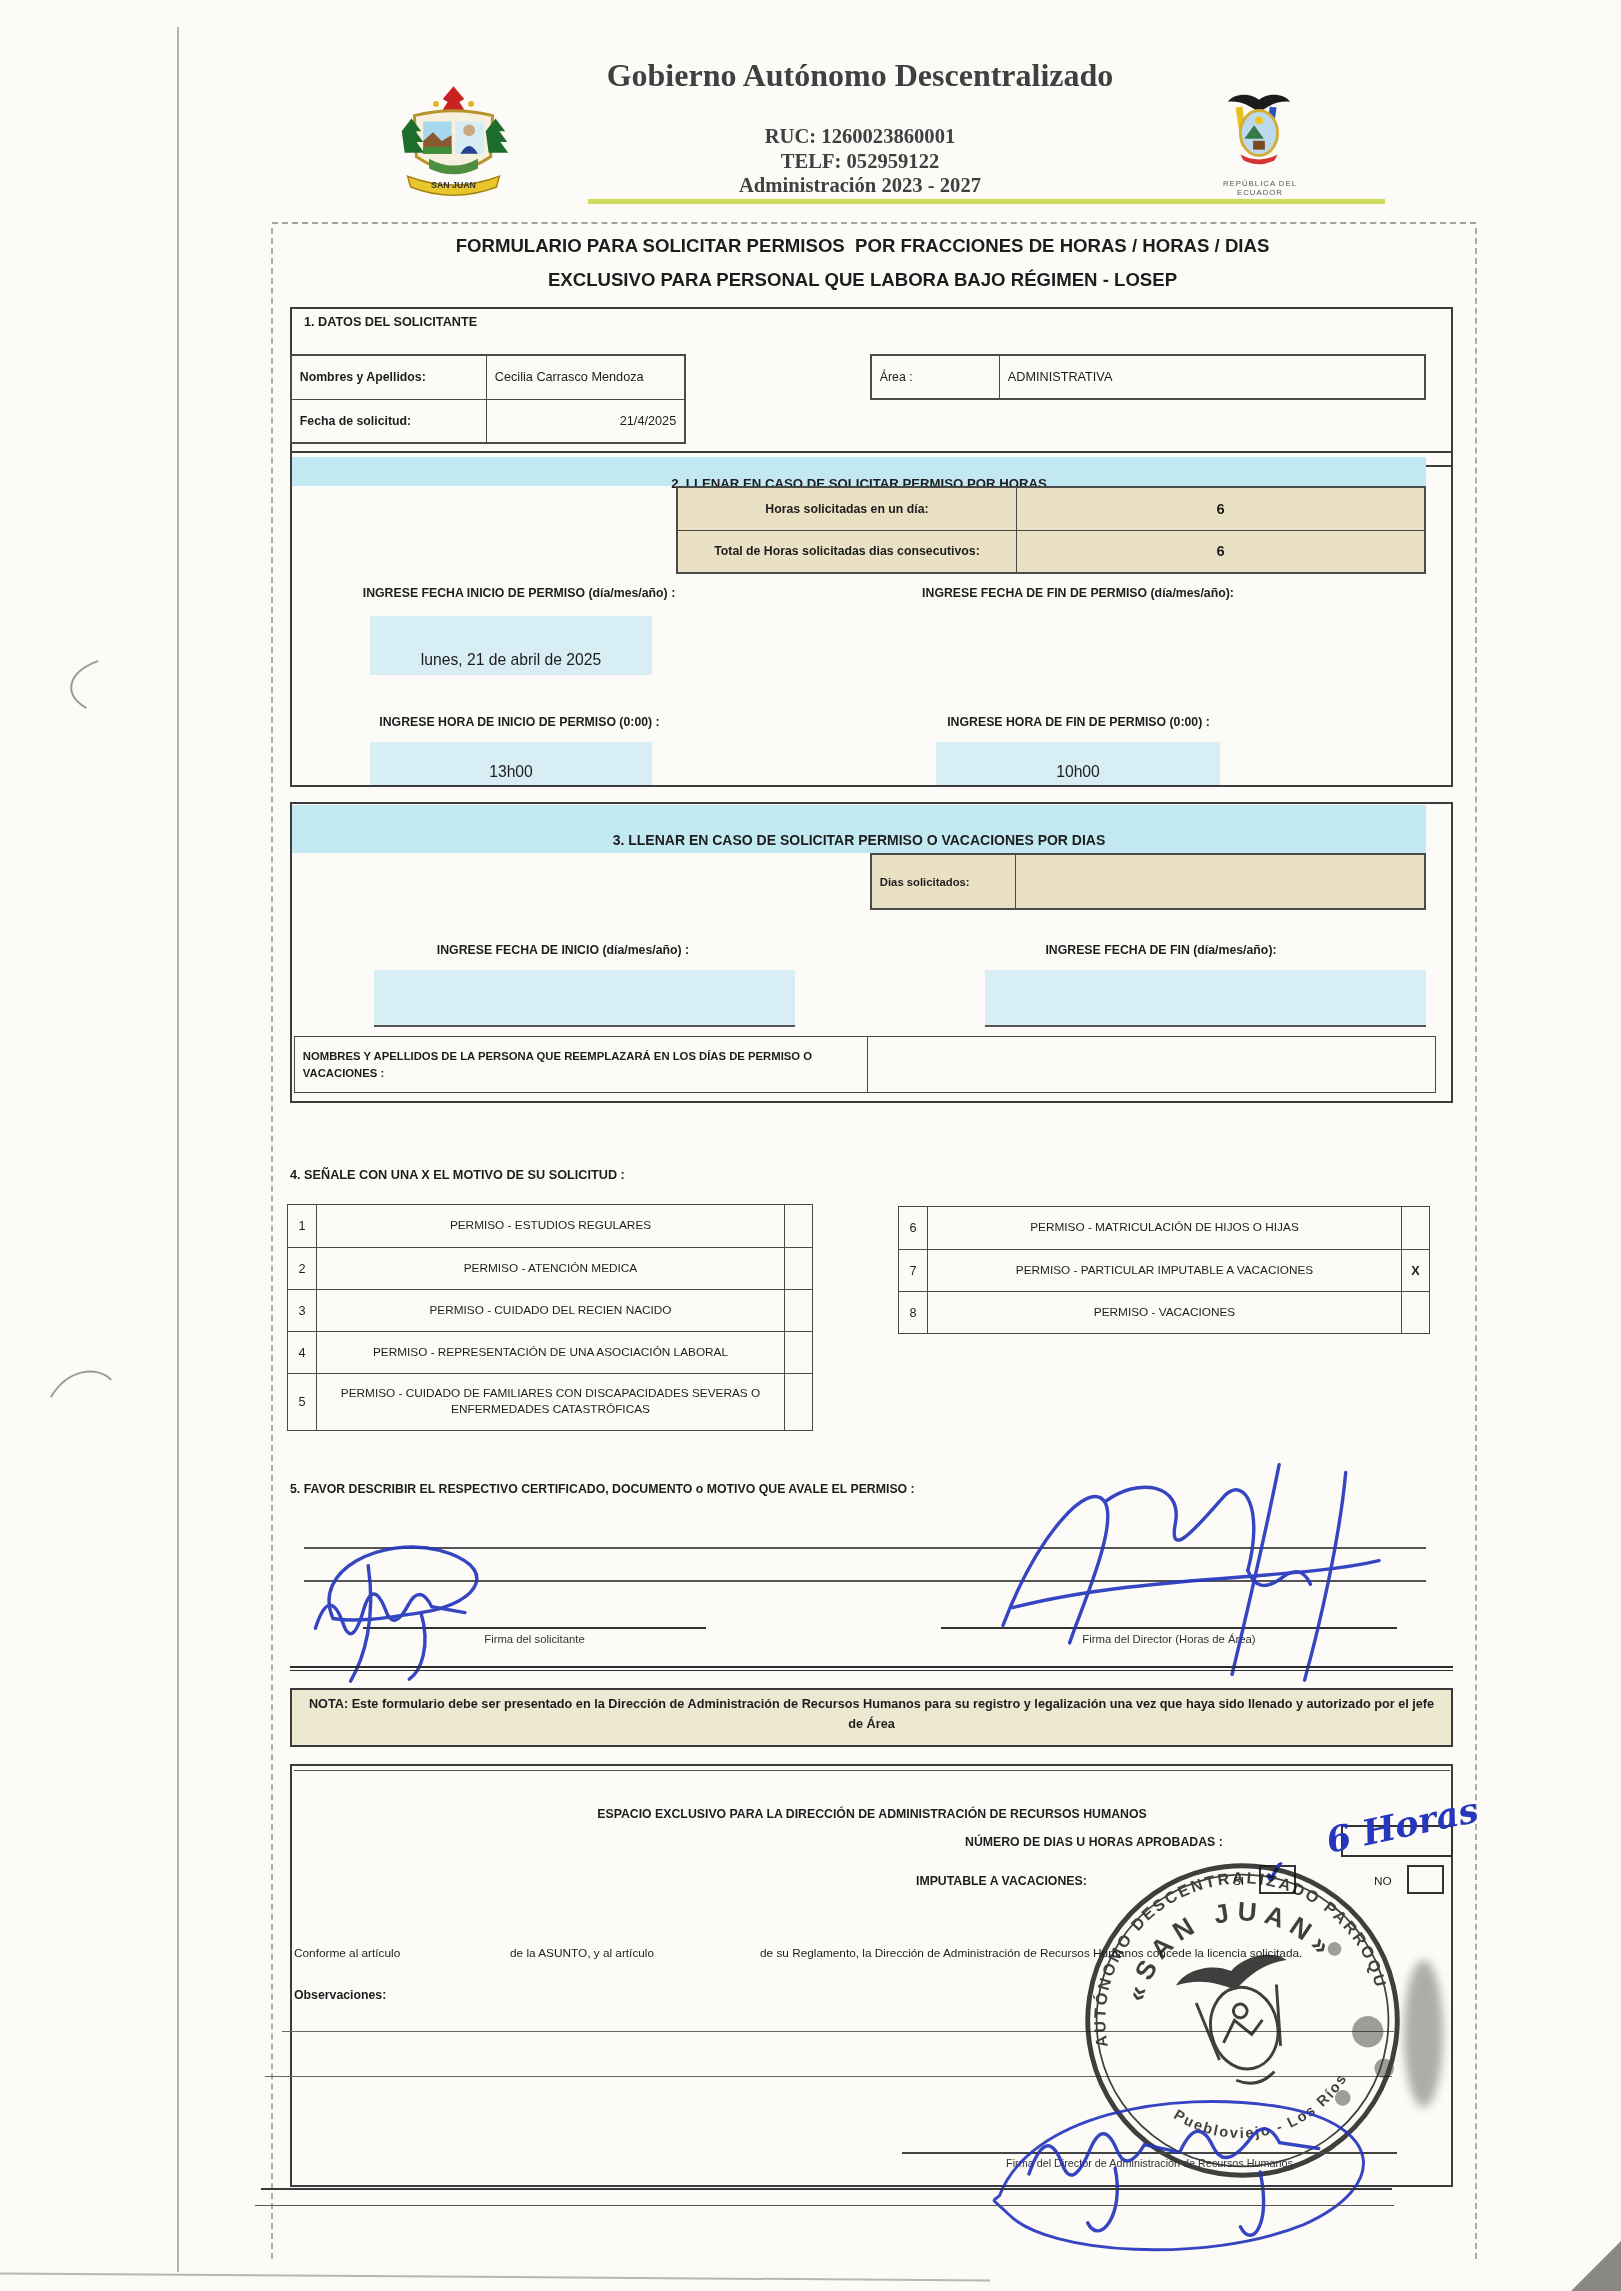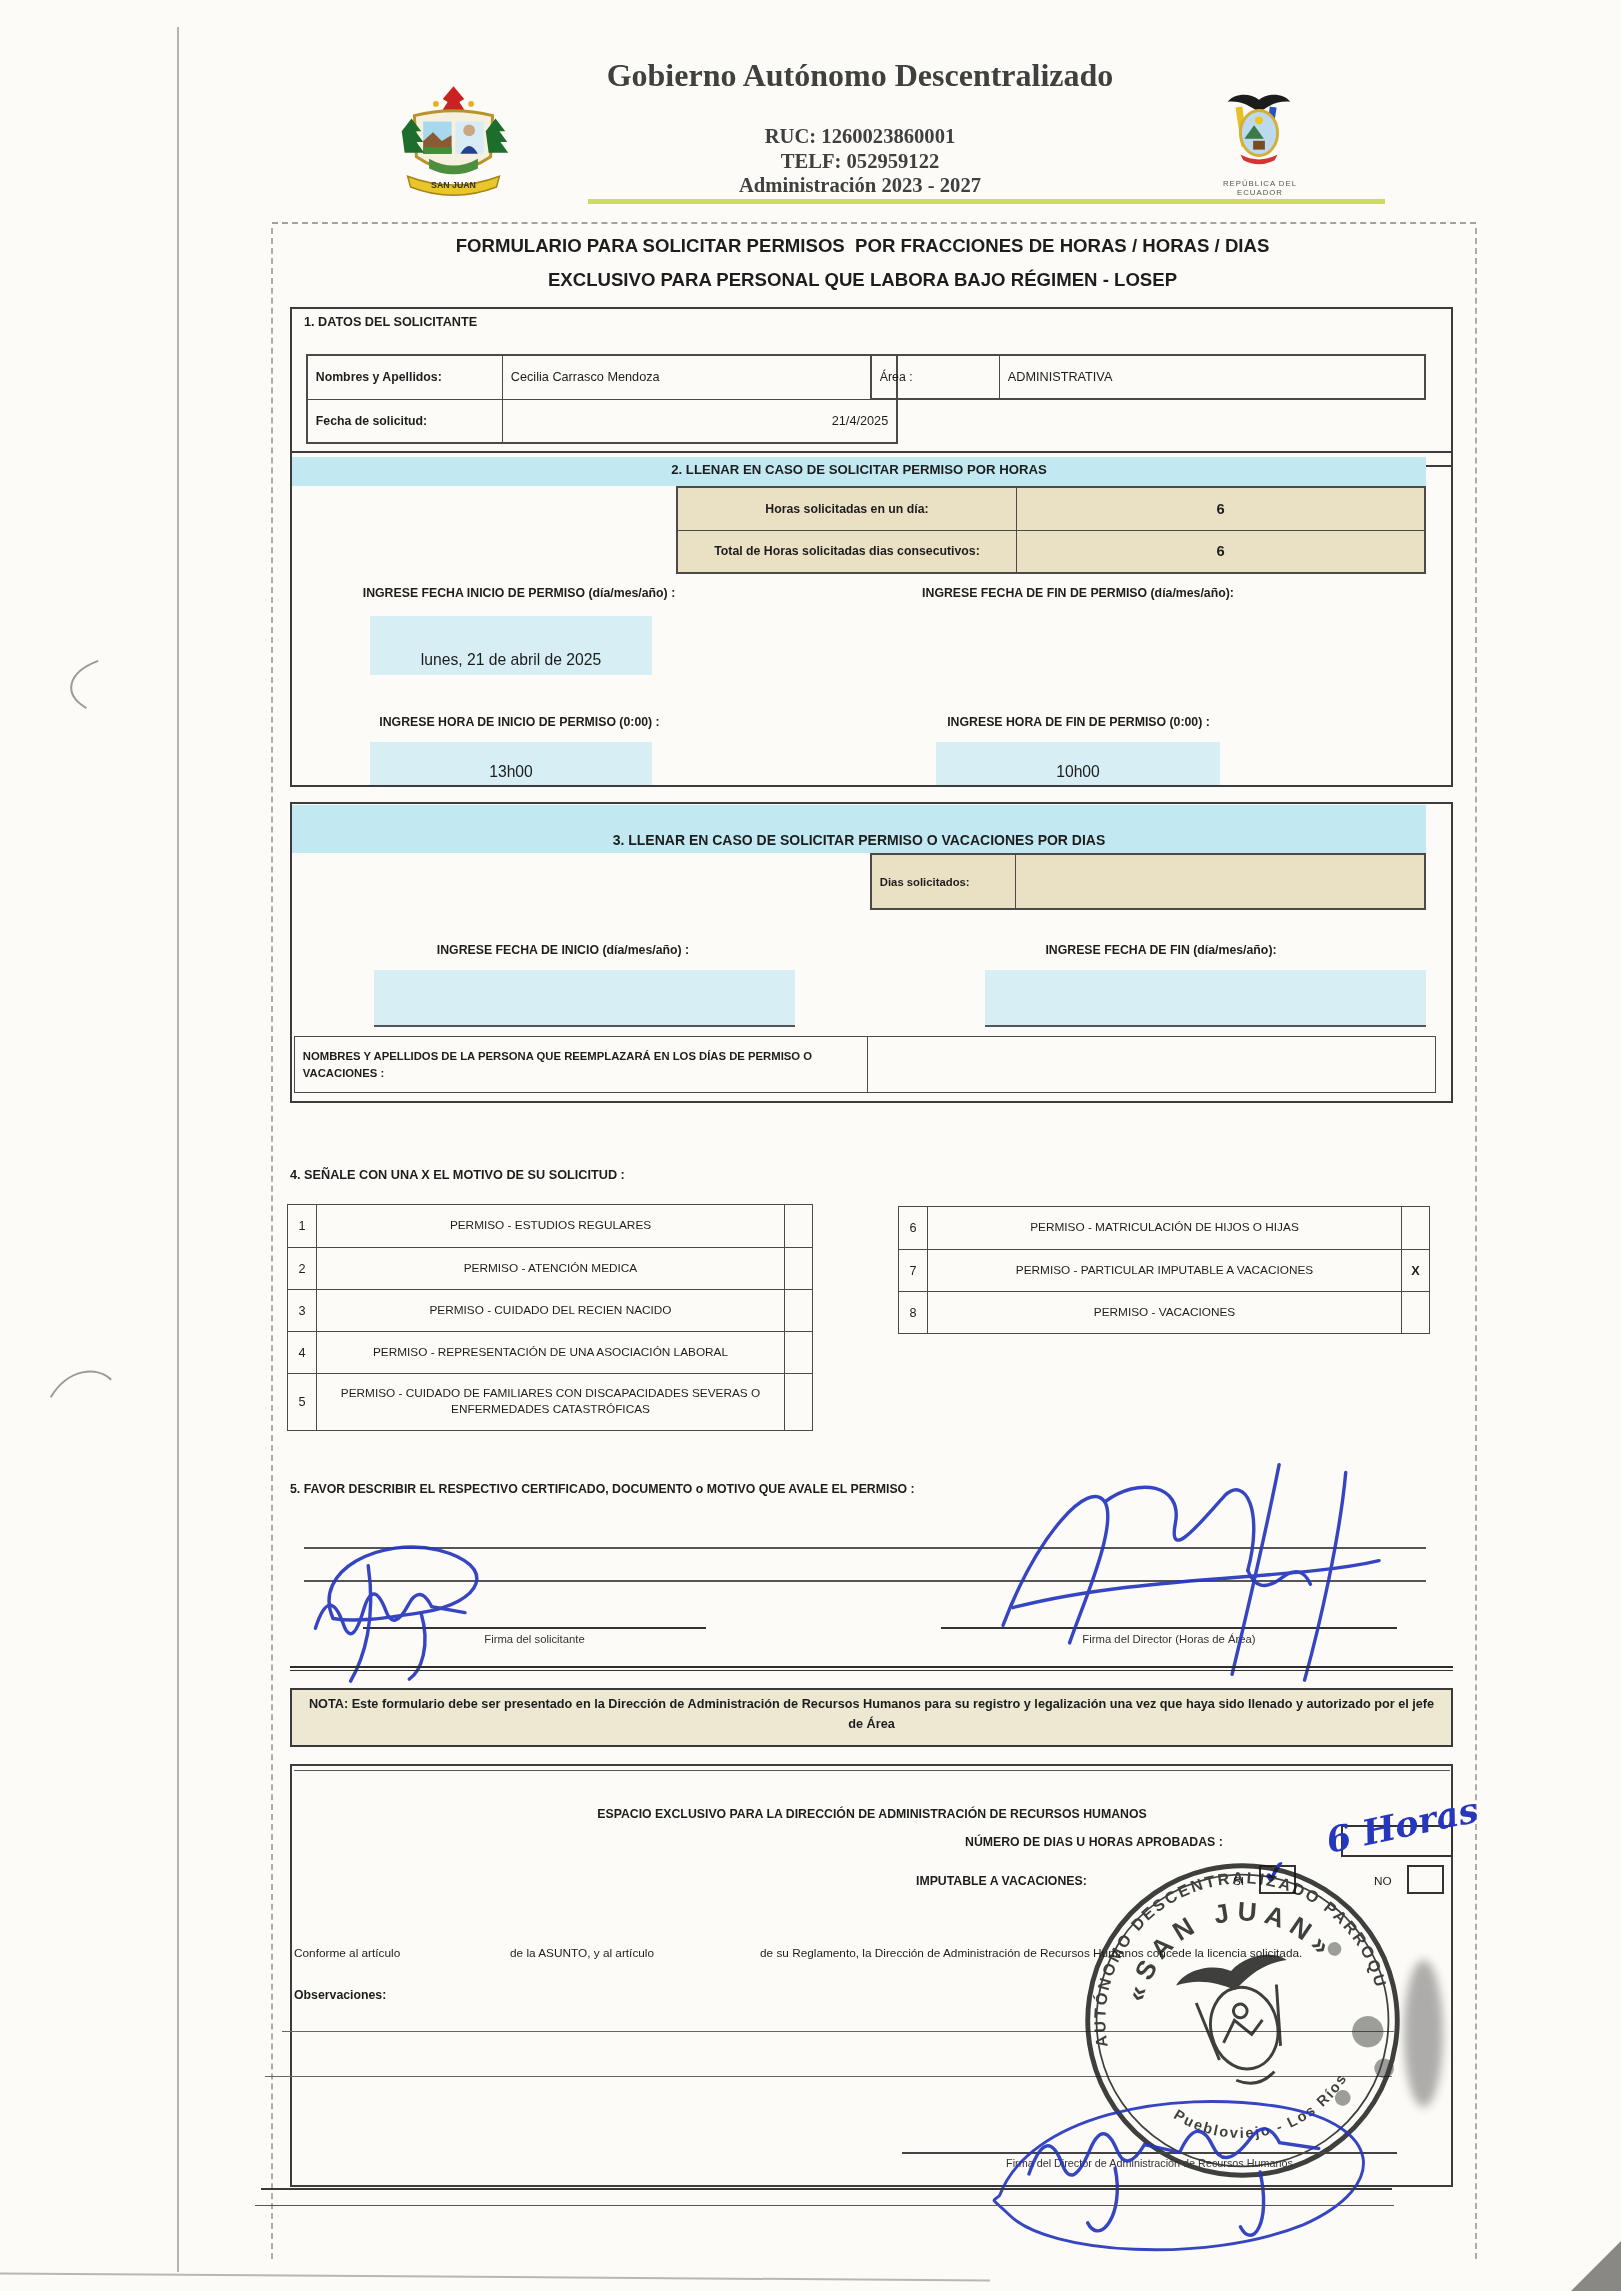--- a/index.html
+++ b/index.html
@@ -94,40 +94,40 @@
     <path d="M31,66 Q50,76 69,66 L66,72 Q50,80 34,72 Z" fill="#d63333"></path>
   </svg>
   <div class="abs ctr" style="left:1201px;top:179px;width:118px;font-size:7.8px;letter-spacing:1px;color:#555">REPÚBLICA DEL ECUADOR</div>
 
   <div class="abs ctr bold" style="left:294px;top:269px;width:1137px;font-size:18.6px">EXCLUSIVO PARA PERSONAL QUE LABORA BAJO RÉGIMEN - LOSEP</div>
   <div class="abs ctr bold" style="left:294px;top:235px;width:1137px;font-size:18.6px;white-space:pre">FORMULARIO PARA SOLICITAR PERMISOS  POR FRACCIONES DE HORAS / HORAS / DIAS</div>
 
   <div class="abs box" style="left:290px;top:307px;width:1163px;height:160px;border-top-width:2.9px"></div>
   <div class="abs lbl" style="left:304px;top:315px;font-size:12.7px">1. DATOS DEL SOLICITANTE</div>
 
-  <div class="abs ftable" style="left:306px;top:354px;width:592px;height:90px">
+  <div class="abs ftable" style="left:290px;top:354px;width:396px;height:90px">
     <div class="frow">
       <div class="fcell lbl" style="width:194px">Nombres y Apellidos:</div>
       <div class="fcell fdiv val" style="flex:1">Cecilia Carrasco Mendoza</div>
     </div>
     <div class="frow">
       <div class="fcell lbl" style="width:194px">Fecha de solicitud:</div>
       <div class="fcell fdiv val" style="flex:1;justify-content:flex-end">21/4/2025</div>
     </div>
   </div>
 
   <div class="abs ftable" style="left:870px;top:354px;width:556px;height:46px">
     <div class="frow">
       <div class="fcell lbl" style="width:127px;font-weight:400">Área :</div>
       <div class="fcell fdiv val" style="flex:1">ADMINISTRATIVA</div>
     </div>
   </div>
 
   <div class="abs box" style="left:290px;top:451px;width:1163px;height:336px"></div>
-  <div class="abs band ctr bold" style="left:292px;top:457px;width:1134px;height:29px;font-size:13.2px;padding-top:5px">2. LLENAR EN CASO DE SOLICITAR PERMISO POR HORAS</div>
+  <div class="abs band ctr bold" style="left:292px;top:457px;width:1134px;height:29px;font-size:13.2px;padding-top:19px">2. LLENAR EN CASO DE SOLICITAR PERMISO POR HORAS</div>
 
   <div class="abs ftable" style="left:676px;top:486px;width:750px;height:88px">
     <div class="frow beige">
       <div class="fcell lbl" style="width:338px;justify-content:center;font-size:12.3px">Horas solicitadas en un día:</div>
       <div class="fcell fdiv bold" style="flex:1;justify-content:center;font-size:14.7px">6</div>
     </div>
     <div class="frow beige">
       <div class="fcell lbl" style="width:338px;justify-content:center;font-size:12.3px">Total de Horas solicitadas dias consecutivos:</div>
       <div class="fcell fdiv bold" style="flex:1;justify-content:center;font-size:14.7px">6</div>
     </div>

